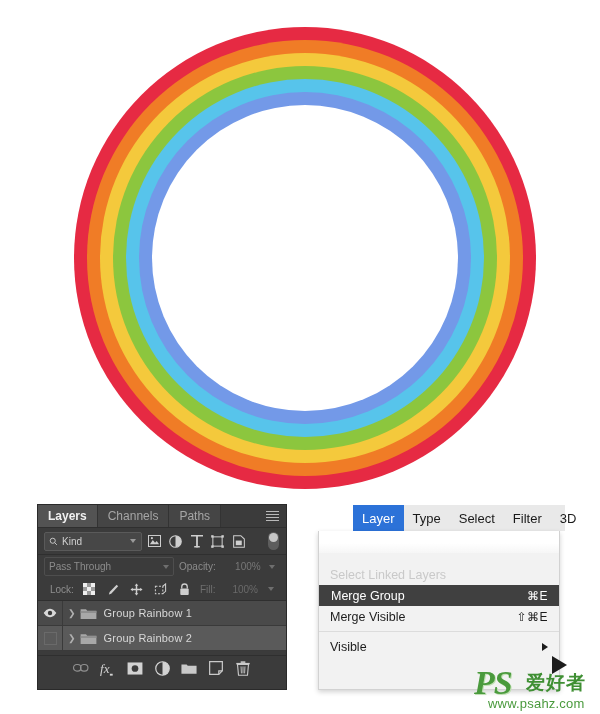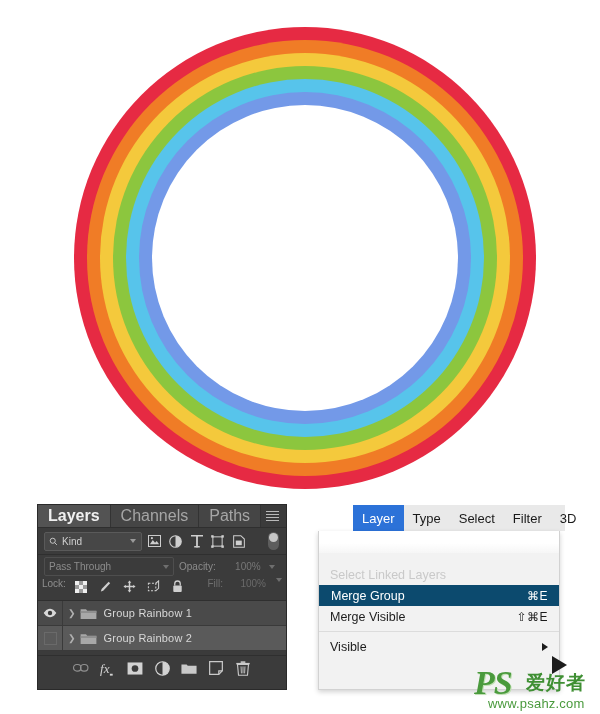--- a/index.html
+++ b/index.html
@@ -45,21 +45,21 @@
     background: #3b3b3b;
     display: flex;
     align-items: stretch;
     position: relative;
     border-bottom: 1px solid #2f2f2f;
   }
   .panel-tab {
     padding: 0 10px;
     display: flex;
     align-items: center;
-    font-size: 16px;
+    font-size: 12px;
     color: #a6a6a6;
     border-right: 1px solid #333;
     background: #454545;
   }
   .panel-tab.active {
     background: #535353;
     color: #f0f0f0;
     font-weight: bold;
   }
   .panel-menu-icon {
@@ -174,21 +174,22 @@
     width: 0; height: 0;
     border-left: 3px solid transparent;
     border-right: 3px solid transparent;
     border-top: 4px solid #6e6e6e;
     margin-left: 3px;
   }
 
   .lock-row {
     height: 22px;
     display: flex;
-    padding: 0 4px;
+    align-items: center;
+    padding: 0 12px;
     gap: 7px;
     background: #3b3b3b;
     border-bottom: 1px solid #2f2f2f;
   }
   .lock-label { font-size: 10px; color: #8f8f8f; }
   .fill-label { font-size: 10px; color: #6f6f6f; margin-left: auto; }
   .fill-field { font-size: 10px; color: #6a6a6a; width: 36px; text-align: right;}
 
   .layer-row {
     height: 24px;
@@ -284,21 +285,21 @@
   .menu-item {
     height: 21px;
     display: flex;
     align-items: center;
     padding: 0 11px;
     justify-content: space-between;
   }
   .menu-item.ghost { color: #c9c9c9; }
   .menu-item.partial { color: #d8d8d8; height: 11px; overflow:hidden; }
   .menu-item.highlight {
-    background: #0c4a6e;
+    background: #404040;
     color: #ffffff;
     padding-left: 12px;
   }
   .menu-shortcut { font-size: 12px; letter-spacing: .5px; }
   .menu-sep {
     height: 1px;
     background: #dcdcdc;
     margin: 4px 0;
   }
   .submenu-arrow {

